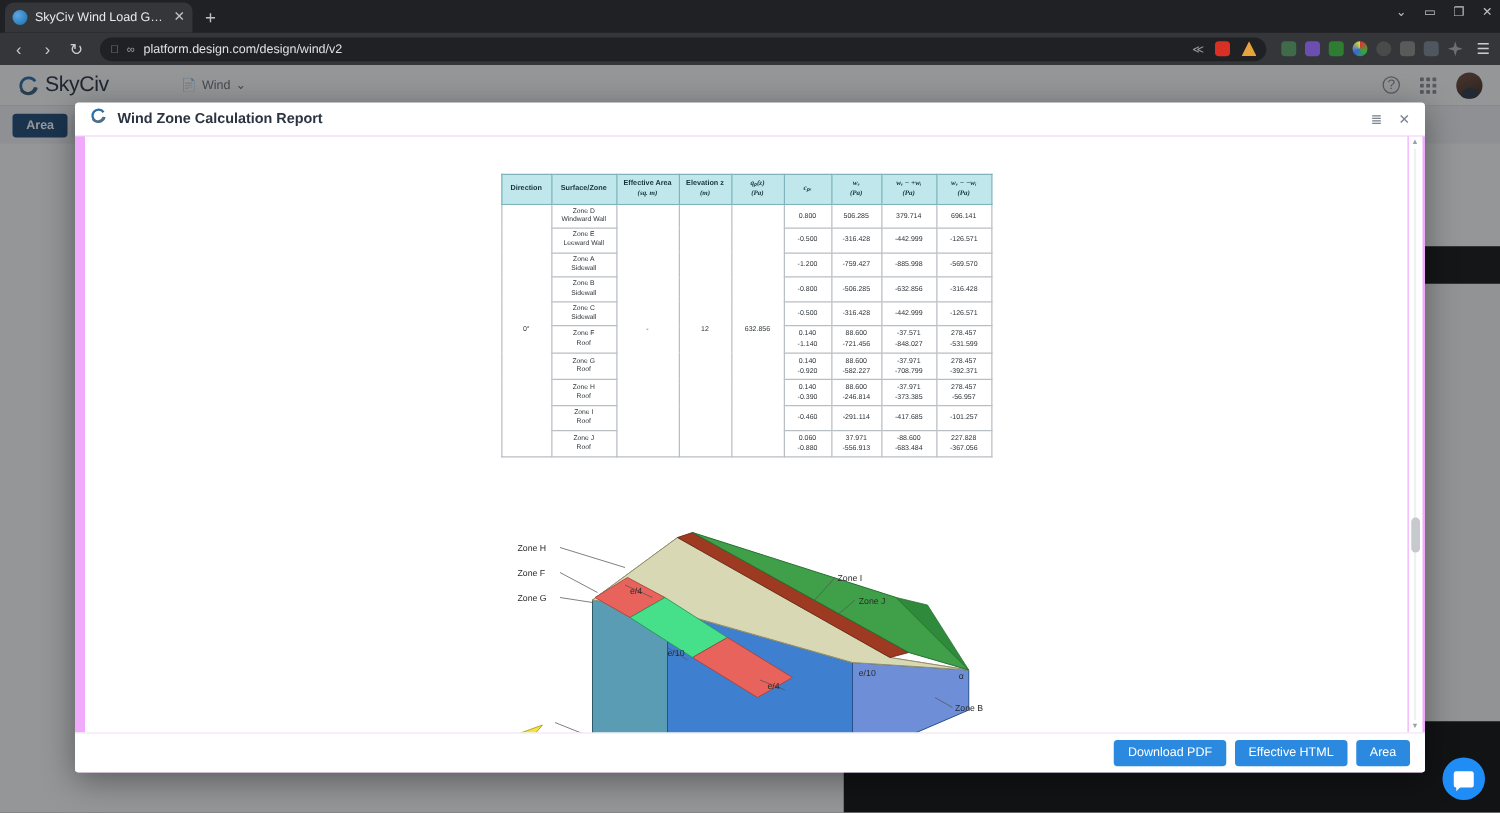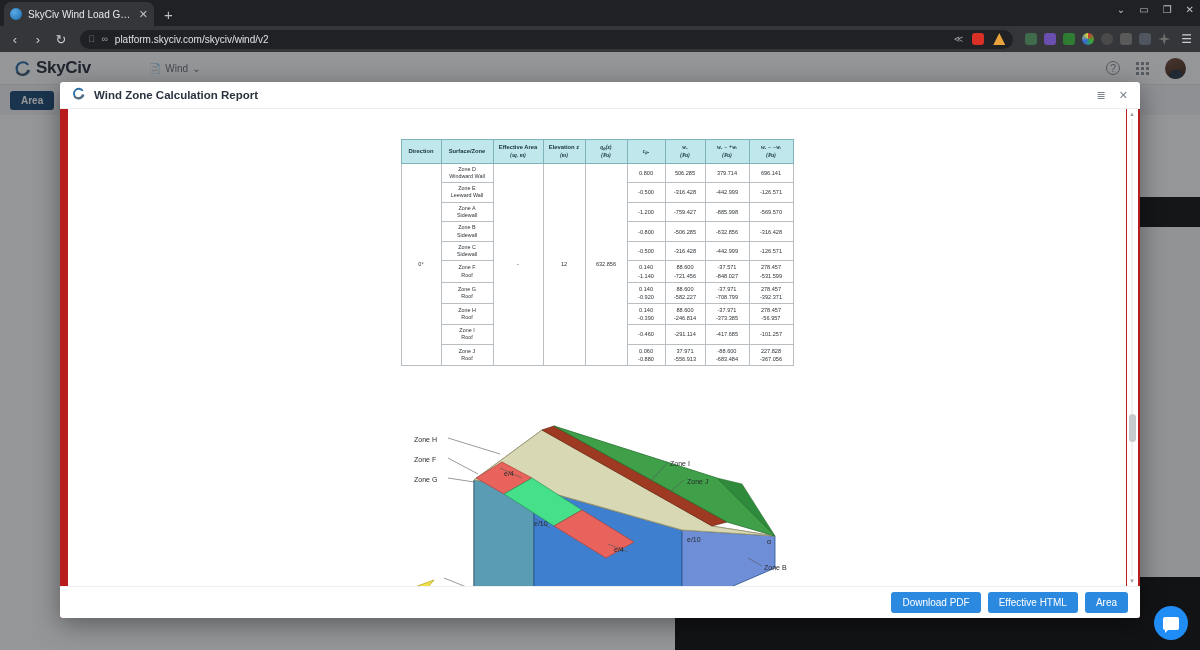--- a/index.html
+++ b/index.html
@@ -58,21 +58,21 @@
   .hamb { color: #c9ccd0; font-size: 12px; margin-left: 2px; }
 
   
   .page { position: absolute; left: 0; top: 52px; width: 1200px; height: 598px; background: #f3f4f6; }
   .app-header {
     height: 33px; background: #fff; display: flex; align-items: center;
     padding: 0 14px; gap: 16px; border-bottom: 1px solid #e6e8eb;
   }
   .brand { display: flex; align-items: center; gap: 5px; }
   .brand-mark { width: 17px; height: 17px; position: relative; }
-  .brand-txt { font-size: 17px; font-weight: bold; color: #2b3440; letter-spacing: -0.3px; }
+  .brand-txt { font-size: 17px; font-weight: normal; color: #2b3440; letter-spacing: -0.3px; }
   .file-menu { display: flex; align-items: center; gap: 4px; color: #6b727c; font-size: 10px; margin-left: 42px; }
   .hdr-right { margin-left: auto; display: flex; align-items: center; gap: 16px; color: #8a9099; }
   .avatar {
     width: 21px; height: 21px; border-radius: 50%;
     background: linear-gradient(160deg,#6b4a3a 20%, #3d2a20); position: relative; overflow: hidden;
   }
   .avatar::after {
     content:""; position:absolute; bottom:0; left:50%; transform:translateX(-50%);
     width:14px; height:9px; border-radius:7px 7px 0 0; background:#2a3a4a;
   }
@@ -99,21 +99,21 @@
     background: #fff; border-radius: 3px; box-shadow: 0 6px 26px rgba(0,0,0,.4);
     display: flex; flex-direction: column; overflow: hidden;
   }
   .modal-head {
     height: 27px; display: flex; align-items: center; padding: 0 12px; gap: 9px;
     border-bottom: 1px solid #eceef0; flex: 0 0 auto;
   }
   .modal-title { font-size: 11.5px; font-weight: bold; color: #2b3440; }
   .modal-head-right { margin-left: auto; display: flex; align-items: center; gap: 13px; color: #7b828b; }
 
-  .modal-body { flex: 1 1 auto; position: relative; overflow: hidden; background: #b91c1c; }
+  .modal-body { flex: 1 1 auto; position: relative; overflow: hidden; background: #f0abfc; }
   .doc-area {
     position: absolute; left: 8px; top: 0; right: 14px; bottom: 32px; background: #fff;
     display: flex; justify-content: center;
   }
   .doc-rules { position: absolute; left: 8px; top: 0; bottom: 32px; width: 1px; background: #d9dcdf; }
   .doc-rules.r2 { left: 167px; }
   .doc-rules.r3 { left: 904px; }
 
   .doc-page { width: 740px; position: relative; padding-top: 30px; }
 
@@ -190,21 +190,21 @@
     </div>
   </div>
 
   <div class="toolbar">
     <span class="navbtn">‹</span>
     <span class="navbtn">›</span>
     <span class="navbtn">↻</span>
     <div class="omnibox">
       <span class="omni-ico">⎕</span>
       <span class="omni-ico">∞</span>
-      <span class="omni-url">platform.skyciv.com/skyciv/wind/v2</span>
+      <span class="omni-url">platform.design.com/design/wind/v2</span>
       <span class="omni-right">
         <span class="omni-ico">≪</span>
         <span class="ext" style="background:#d93025;"></span>
         <span class="ext" style="background:#e8a33d;clip-path:polygon(50% 0,100% 100%,0 100%);border-radius:0;"></span>
       </span>
     </div>
     <span class="ext-row">
       <span class="ext" style="background:#3f6b4a;"></span>
       <span class="ext" style="background:#6b4fb0;"></span>
       <span class="ext" style="background:#2f7d32;"></span>

